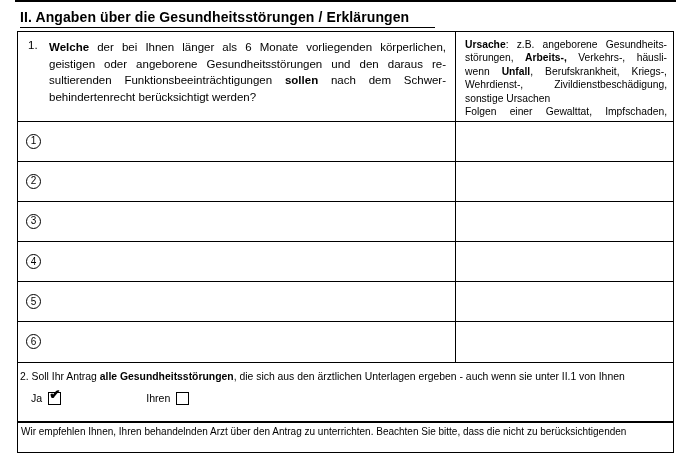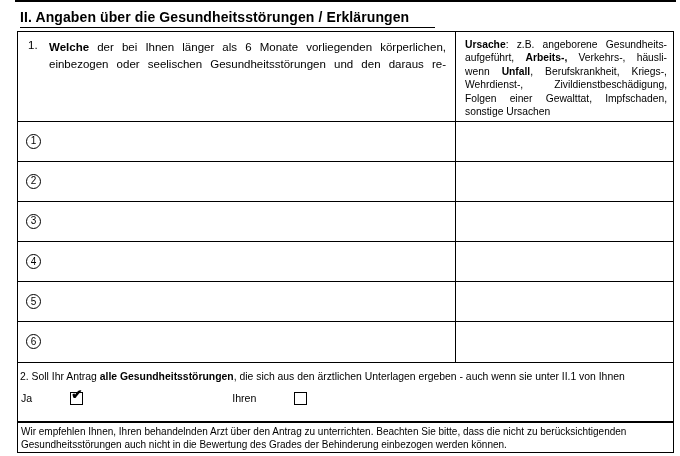--- a/index.html
+++ b/index.html
@@ -53,21 +53,21 @@
   .circ {
     width:15px; height:15px; border:1.2px solid #000; border-radius:50%;
     display:flex; align-items:center; justify-content:center;
     font-size:10px; line-height:1; box-sizing:border-box;
   }
 
   
   .sec2 { flex:1; position:relative; box-sizing:border-box; }
   .q2l1 { margin:7px 4px 8px 2px; font-size:10.4px; line-height:13px; white-space:pre; }
   .q2l2 { margin:0 4px 0 13px; font-size:10.4px; line-height:13px; white-space:pre; }
-  .cbrow { margin:9px 0 0 3px; display:flex; font-size:10.6px; height:13px;gap:32px; }
+  .cbrow { margin:9px 0 0 13px; display:flex; font-size:10.6px; height:13px; }
   .cb-label { display:inline-block; }
   .cb-box { width:11px; height:11px; border:1.3px solid #000; margin-left:6px; position:relative; box-sizing:content-box; background:#fff; }
   .check-glyph { position:absolute; left:0px; top:-4.5px; font-size:13.5px; font-weight:bold; line-height:1; }
   .cb-gap { width:85px; }
 
   .sec2-rule { position:absolute; left:0; top:58.5px; width:100%; height:1.5px; background:#000; }
   .footer-note { position:absolute; left:3px; top:62.5px; font-size:10px; line-height:13.2px; white-space:nowrap; }
 </style>
 </head>
 <body>
@@ -77,29 +77,31 @@
   <div class="top-rule"></div>
 
   <div class="title">II. Angaben über die Gesundheitsstörungen / Erklärungen</div>
 
   <div class="form-table">
 
     <div class="row-header">
       <div class="cell-q1">
         <span class="q1-number">1.</span>
         <div class="qline jl"><span class="b">Welche</span><span> der bei Ihnen länger als 6 Monate vorliegenden körperlichen,</span></div>
-        <div class="qline jl">einbezogen oder seelischen Gesundheitsstörungen und den daraus re-</div>
+        <div class="qline jl">geistigen oder angeborene Gesundheitsstörungen und den daraus re-</div>
+        <div class="qline jl"><span>sultierenden Funktionsbeeinträchtigungen </span><span class="b">sollen</span><span> nach dem Schwer-</span></div>
+        <div class="qline">behindertenrecht berücksichtigt werden?</div>
       </div>
       <div class="cell-ursache">
         <div class="uline jl"><span class="b">Ursache</span><span>: z.B. angeborene Gesundheits-</span></div>
-        <div class="uline jl"><span>aufgeführt, </span><span class="b">Arbeits-,</span><span> Verkehrs-, häusli-</span></div>
+        <div class="uline jl"><span>störungen, </span><span class="b">Arbeits-,</span><span> Verkehrs-, häusli-</span></div>
         <div class="uline jl"><span>wenn </span><span class="b">Unfall</span><span>, Berufskrankheit, Kriegs-,</span></div>
         <div class="uline jl">Wehrdienst-, Zivildienstbeschädigung,</div>
+        <div class="uline">sonstige Ursachen</div>
         <div class="uline jl">Folgen einer Gewalttat, Impfschaden,</div>
-        <div class="uline">sonstige Ursachen</div>
       </div>
     </div>
 
     <div class="num-rows">
       <div class="num-row">
         <div class="num-cell-left">
             <span class="circ">1</span>
           </div>
         <div class="num-cell-right"></div>
       </div>
@@ -145,18 +147,17 @@
           </span>
         <span class="cb-gap"></span>
         <span class="cb-label">Ihren</span>
         <span class="cb-box"></span>
       </div>
 
       <div class="sec2-rule"></div>
 
       <div class="footer-note">
         <div>Wir empfehlen Ihnen, Ihren behandelnden Arzt über den Antrag zu unterrichten. Beachten Sie bitte, dass die nicht zu berücksichtigenden</div>
-        <div>Gesundheitsstörungen auch nicht in die Bewertung des Grades der Behinderung einbezogen werden können.</div>
       </div>
     </div>
 
   </div>
 </div>
 
 </body></html>

